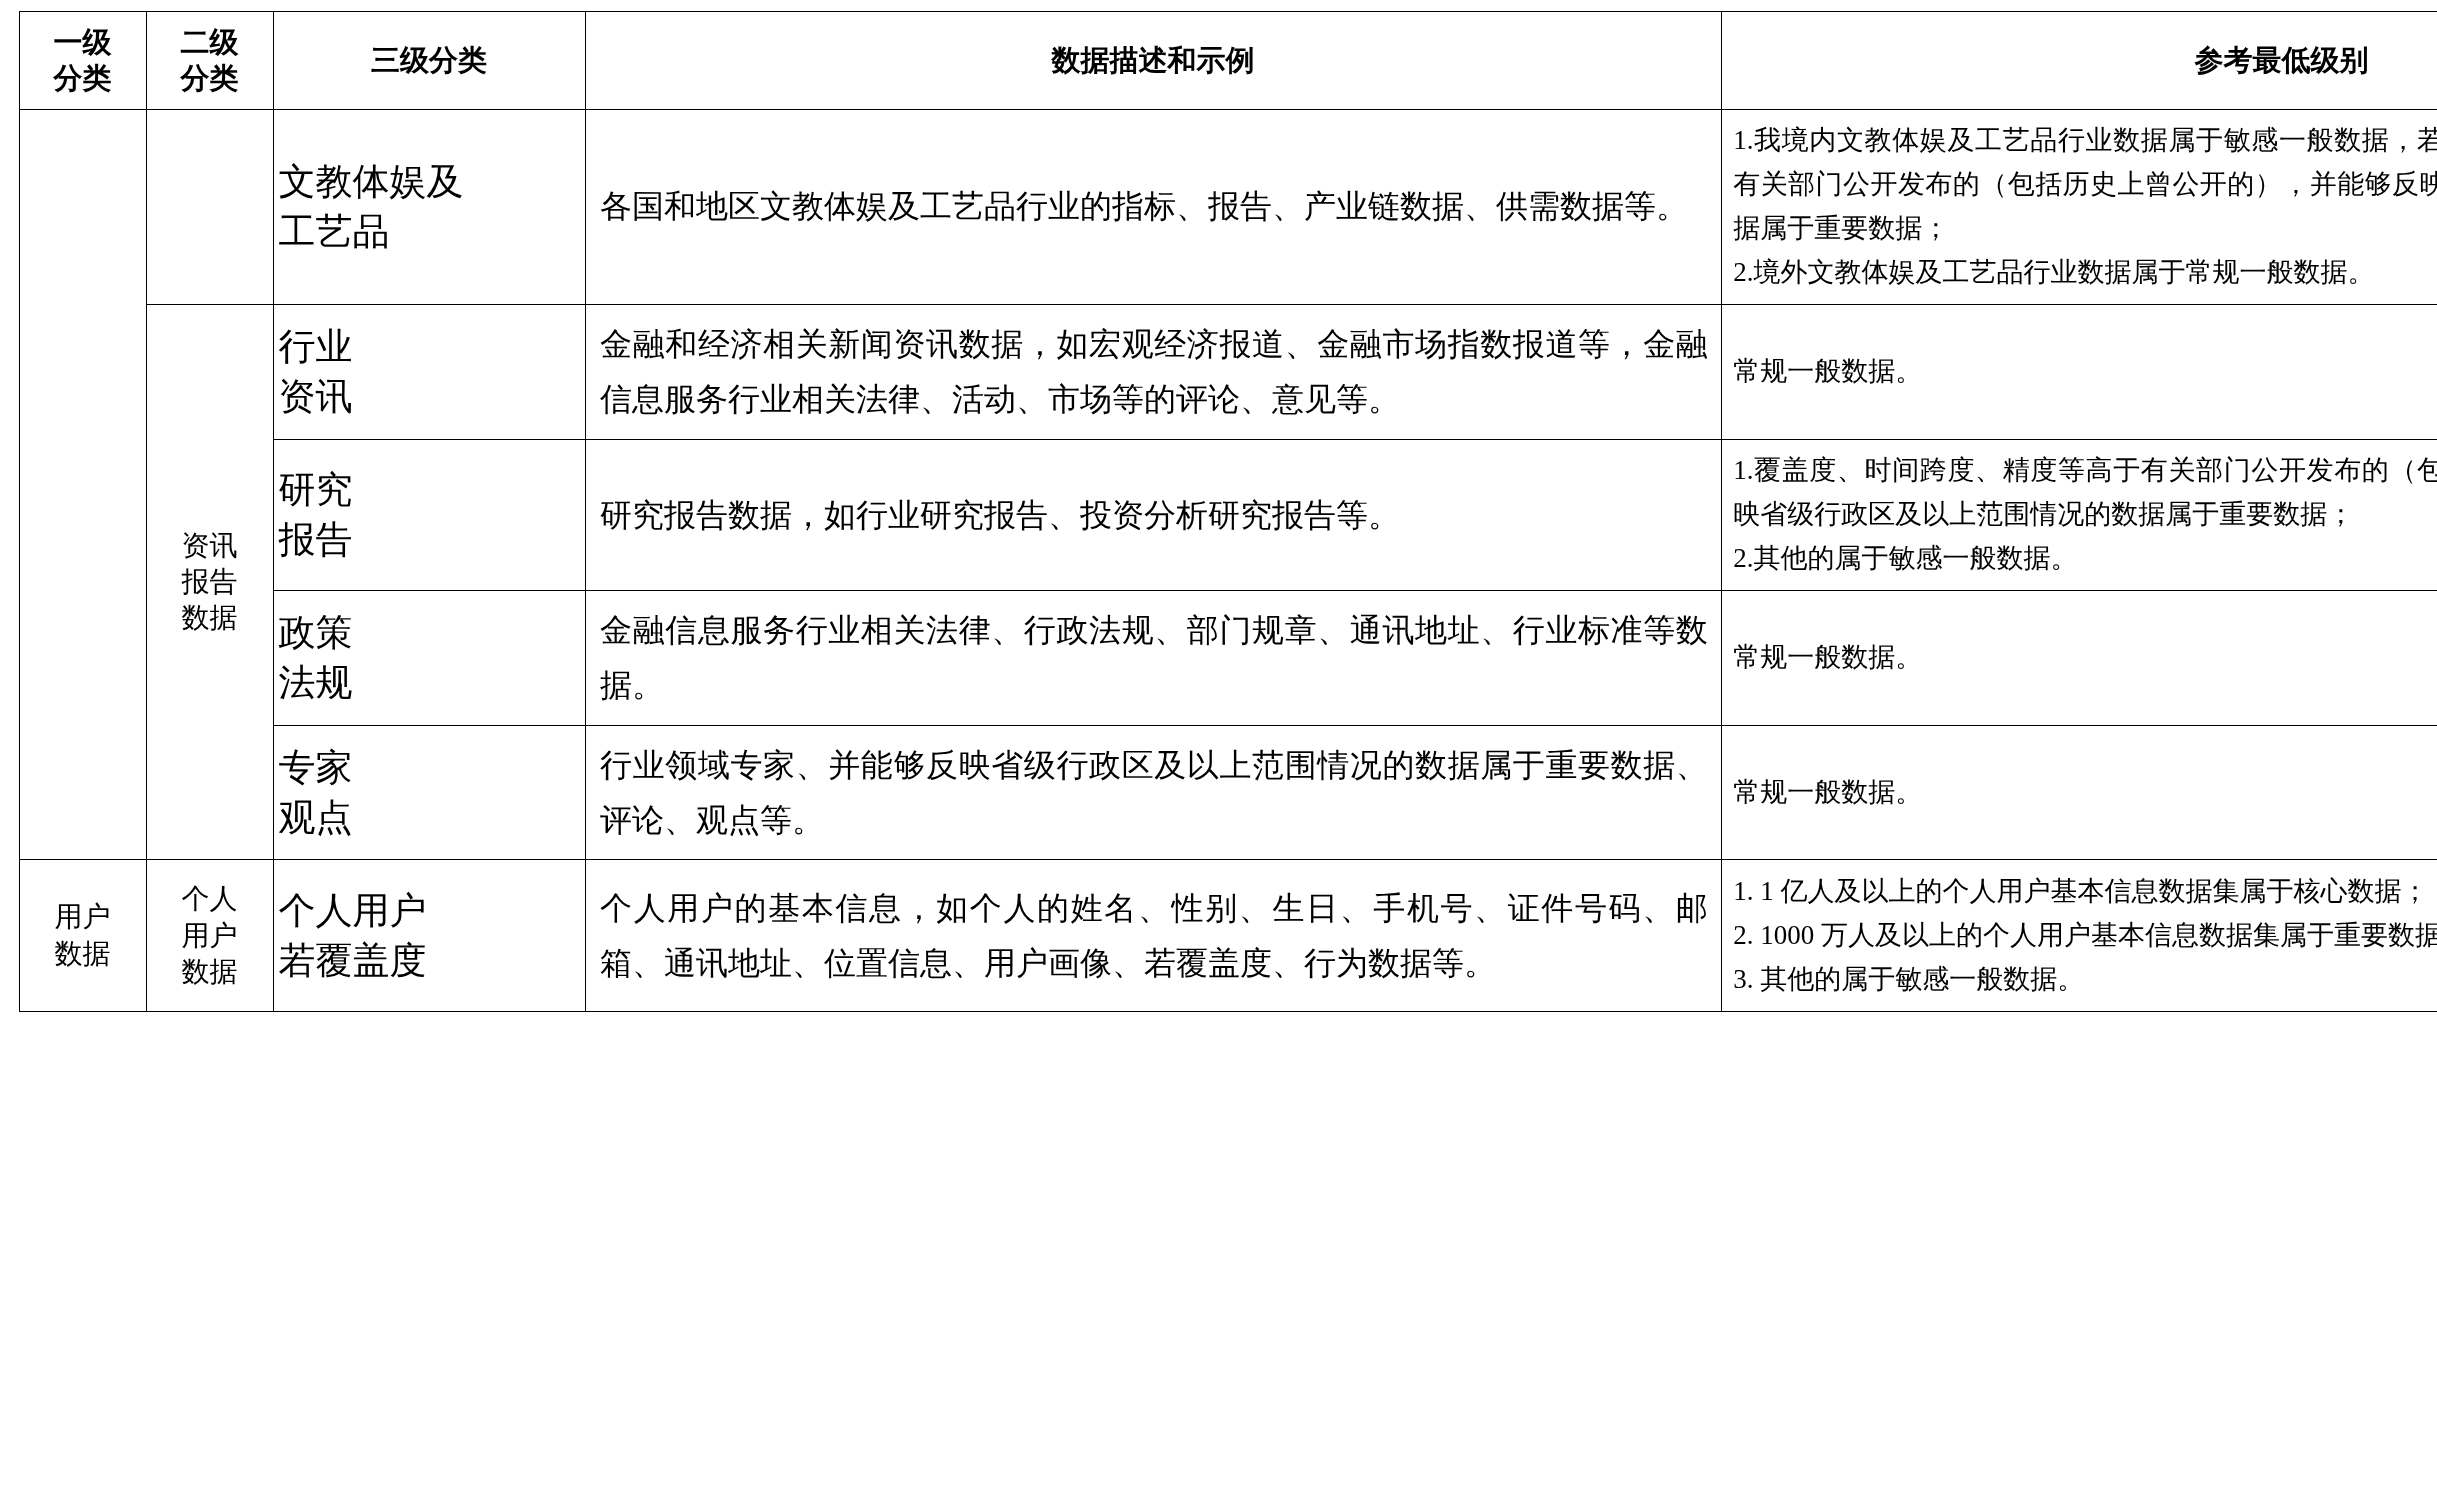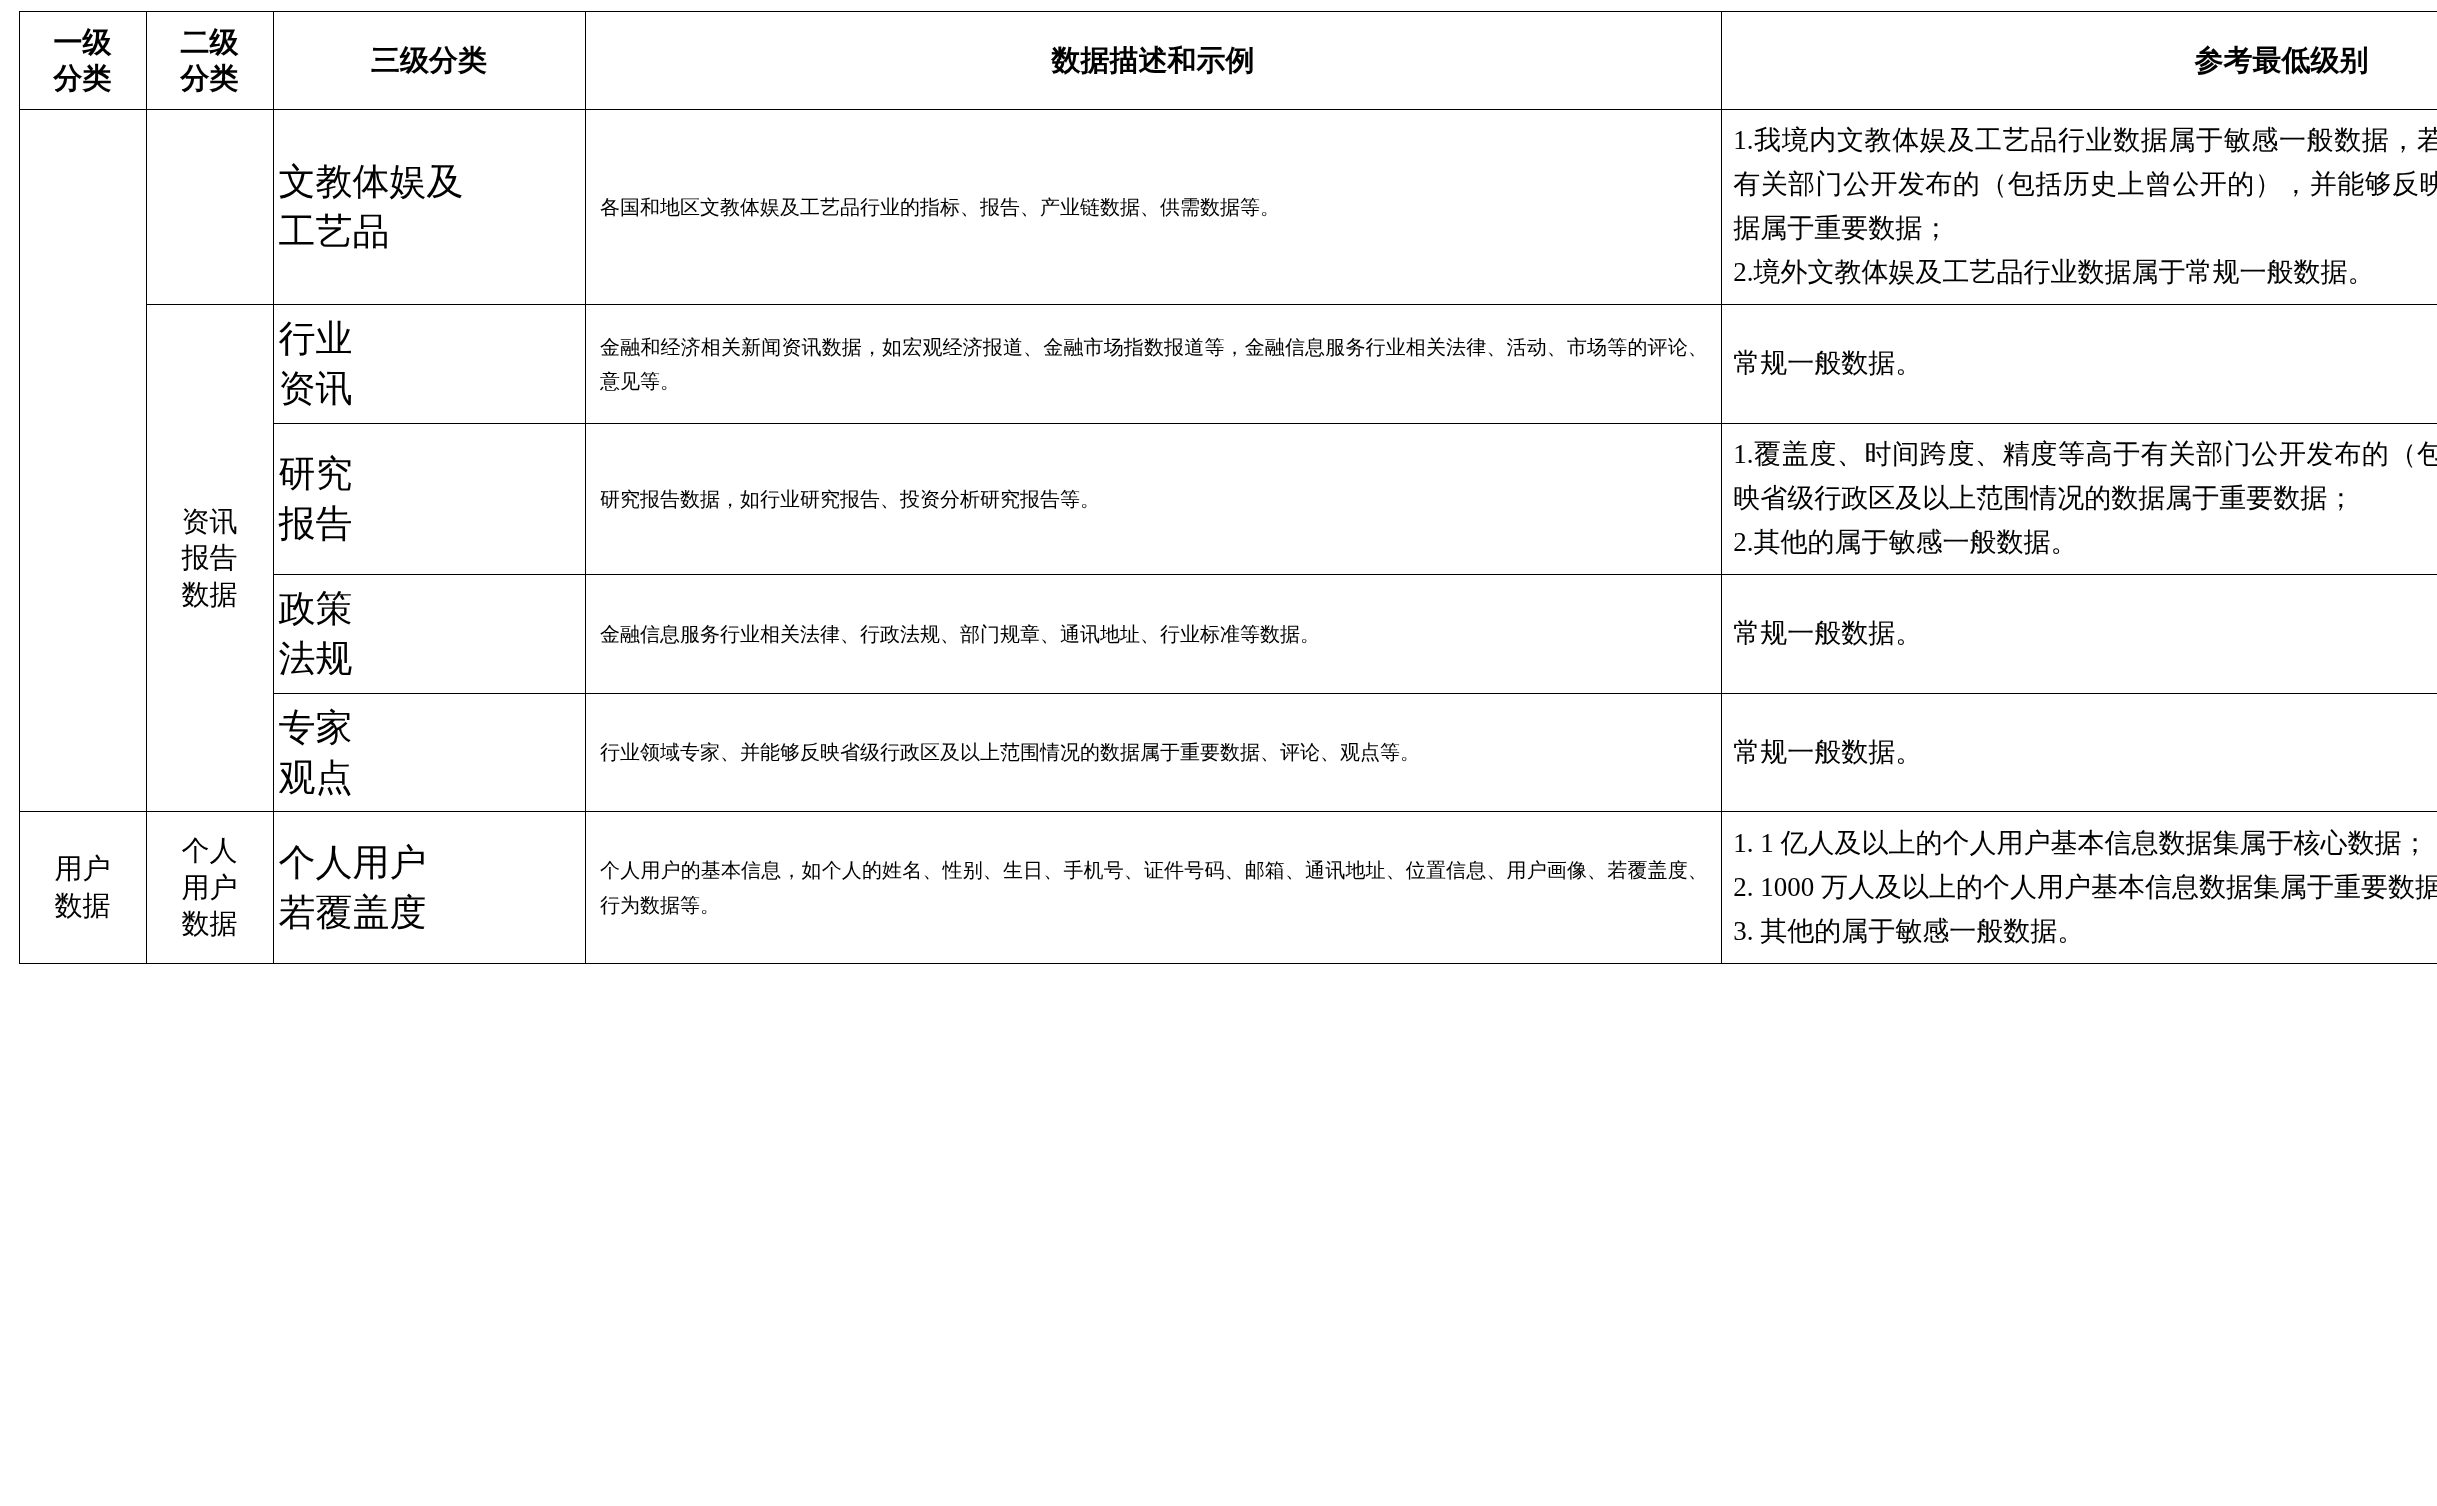--- a/index.html
+++ b/index.html
@@ -51,21 +51,21 @@
     padding: 4.9px 2px;
   }
   td.cat3 {
     text-align: left;
     font-size: 37px;
     line-height: 1.35;
     padding: 8.8px 4.9px;
   }
   td.desc {
     text-align: left;
-    font-size: 20px;
+    font-size: 32px;
     line-height: 1.72;
     padding: 11.7px 12.7px 11.7px 14.6px;
     text-align: justify;
     text-justify: inter-ideograph;
   }
   td.level {
     text-align: left;
     font-size: 27px;
     line-height: 1.62;
     padding: 9.8px 10.7px 9.8px 11.7px;

